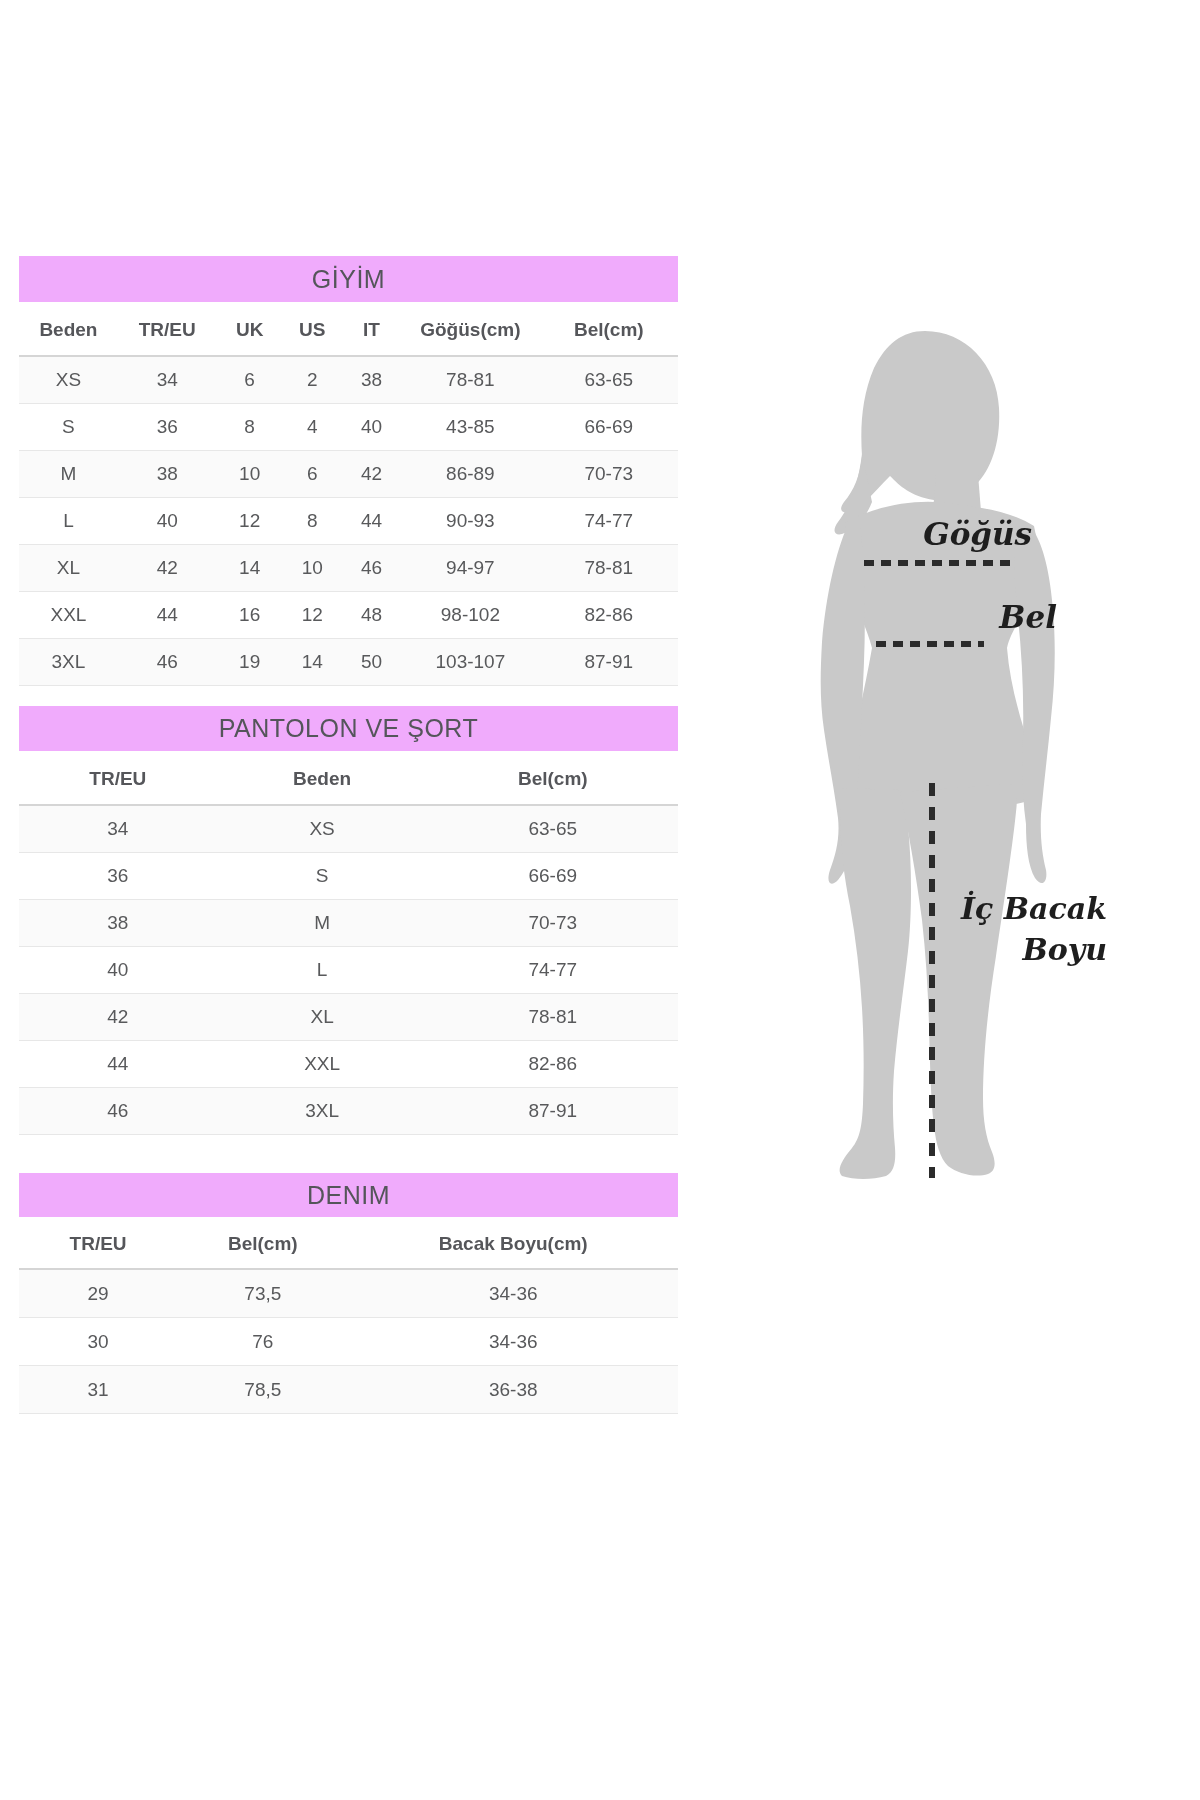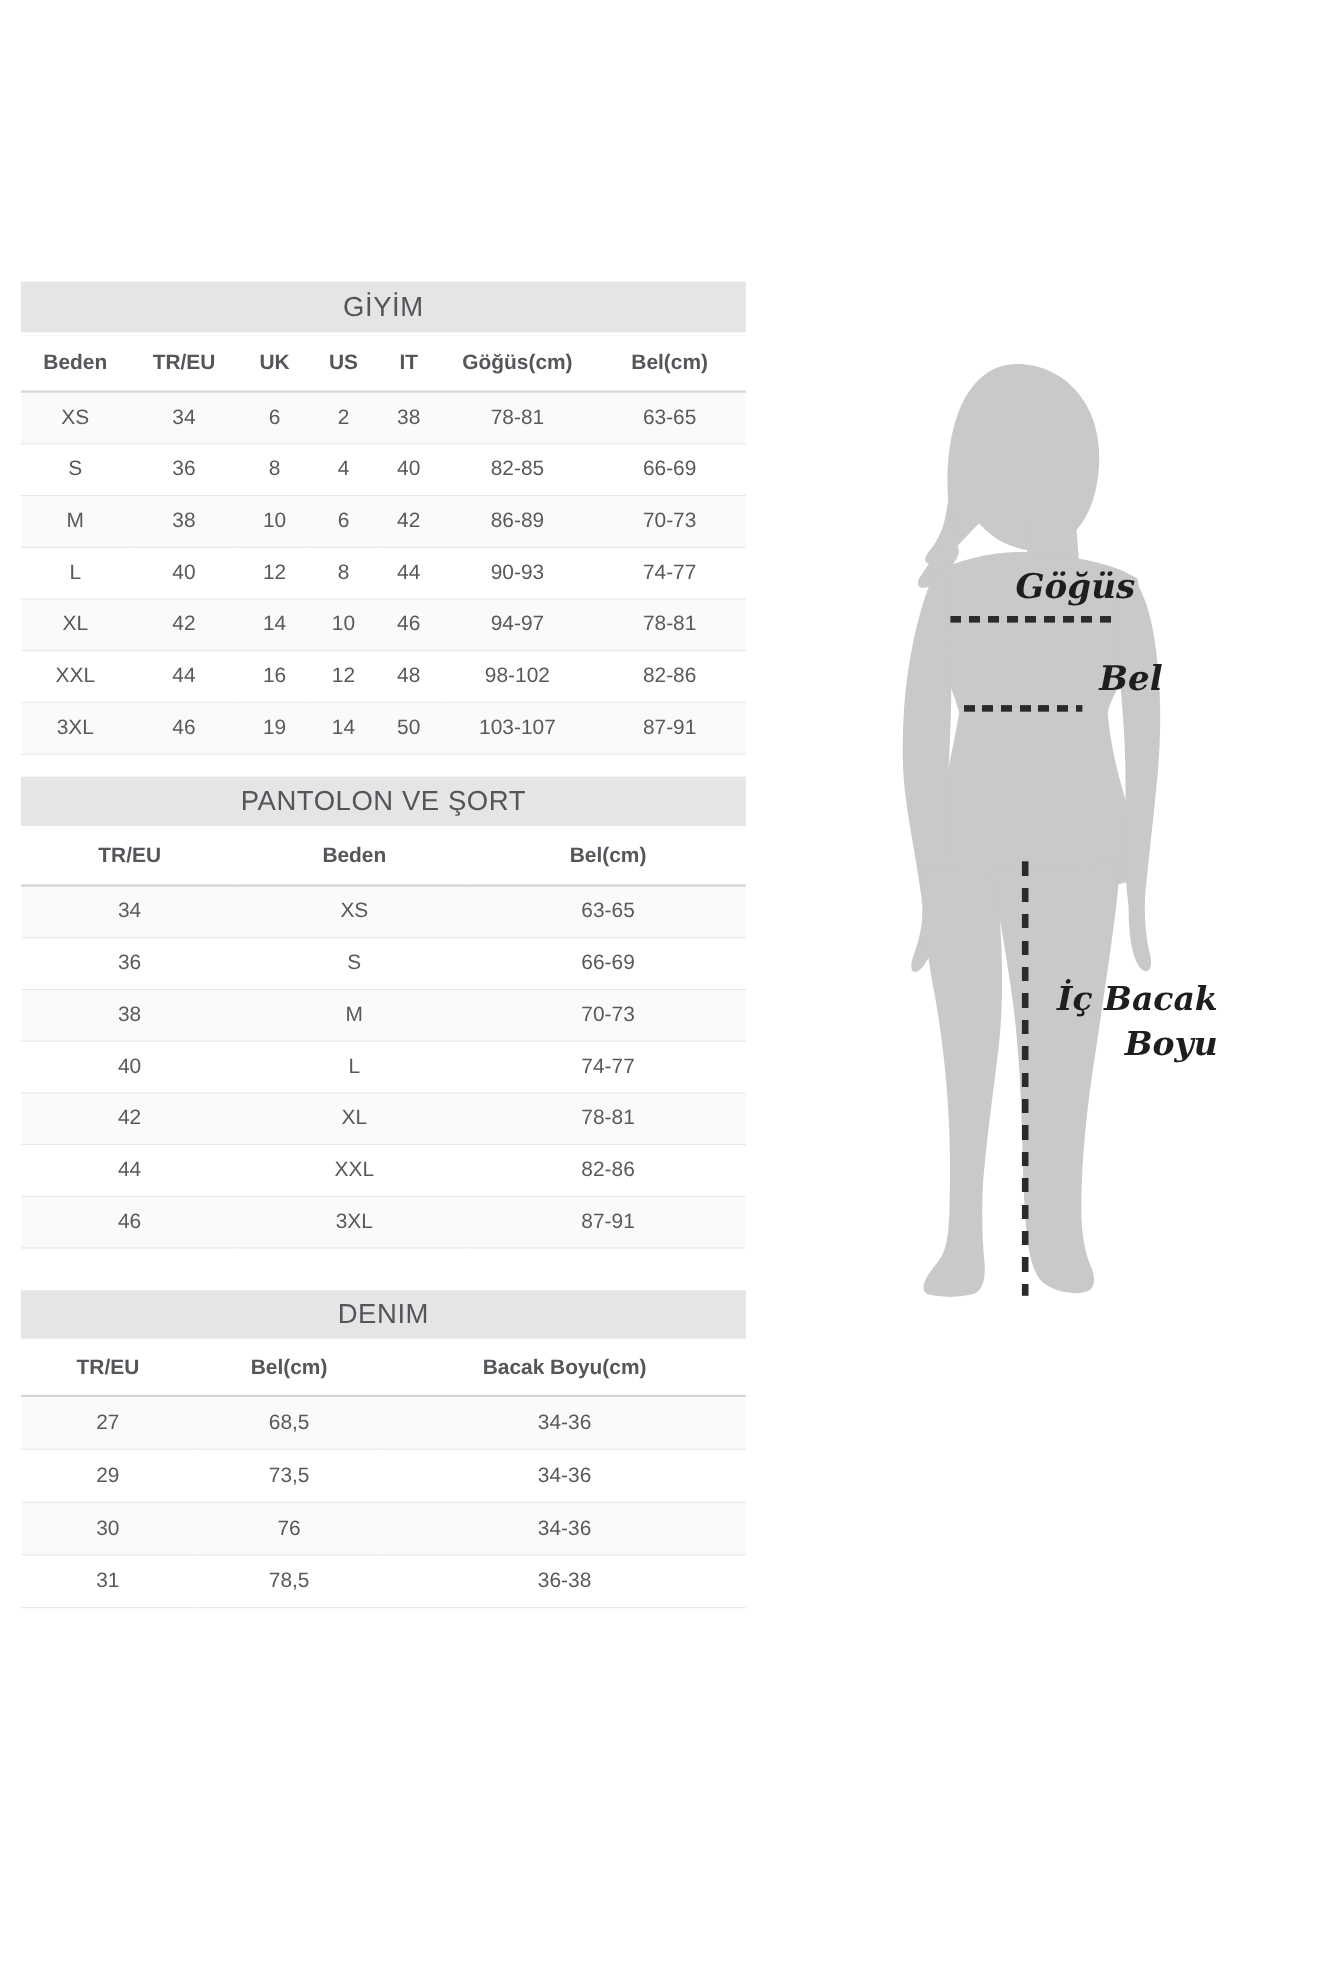--- a/index.html
+++ b/index.html
@@ -6,21 +6,21 @@
   body{
     width:1200px;height:1800px;position:relative;background:#ffffff;
     font-family:"Liberation Sans", sans-serif;
     -webkit-font-smoothing:antialiased;
   }
 
   
   .tables{position:absolute;left:19px;top:256px;width:659px;}
   .size-table{width:100%;}
   .table-title{
-    background:#e5e5e5;color:#54555a;text-align:center;
+    background:#f0abfc;color:#54555a;text-align:center;
     font-size:25px;letter-spacing:.5px;
     height:46px;line-height:46px;border-bottom:3px solid #ffffff;
   }
   table{border-collapse:collapse;width:100%;table-layout:fixed;color:#58595b;}
   th{
     font-weight:700;font-size:19px;color:#55565a;height:50px;
     border-bottom:2px solid #d5d5d5;padding:0;text-align:center;vertical-align:middle;
   }
   td{
     font-size:19px;height:46px;padding:0;text-align:center;vertical-align:middle;
@@ -102,21 +102,21 @@
             <td>38</td>
             <td>78-81</td>
             <td>63-65</td>
           </tr>
           <tr>
             <td>S</td>
             <td>36</td>
             <td>8</td>
             <td>4</td>
             <td>40</td>
-            <td>82-85</td>
+            <td>43-85</td>
             <td>66-69</td>
           </tr>
           <tr>
             <td>M</td>
             <td>38</td>
             <td>10</td>
             <td>6</td>
             <td>42</td>
             <td>86-89</td>
             <td>70-73</td>
@@ -216,25 +216,20 @@
     <table>
       <thead>
           <tr>
             <th>TR/EU</th>
             <th>Bel(cm)</th>
             <th>Bacak Boyu(cm)</th>
           </tr>
         </thead>
       <tbody>
           <tr>
-            <td>27</td>
-            <td>68,5</td>
-            <td>34-36</td>
-          </tr>
-          <tr>
             <td>29</td>
             <td>73,5</td>
             <td>34-36</td>
           </tr>
           <tr>
             <td>30</td>
             <td>76</td>
             <td>34-36</td>
           </tr>
           <tr>

